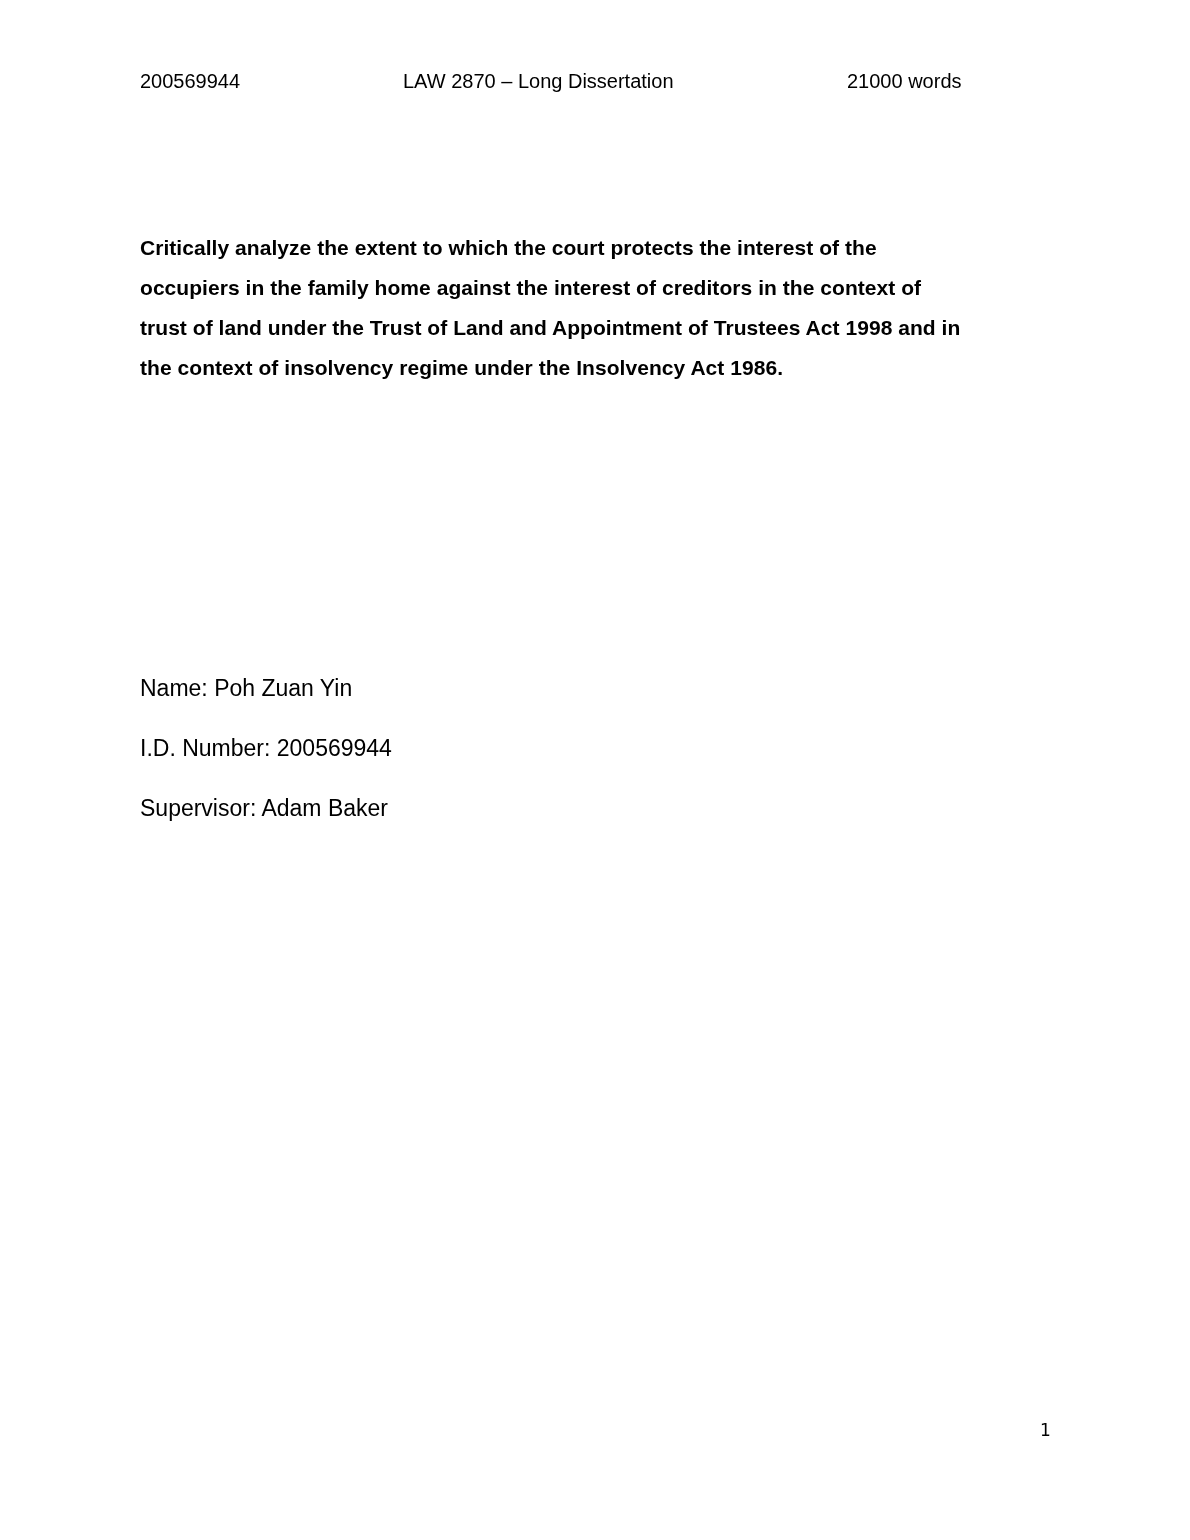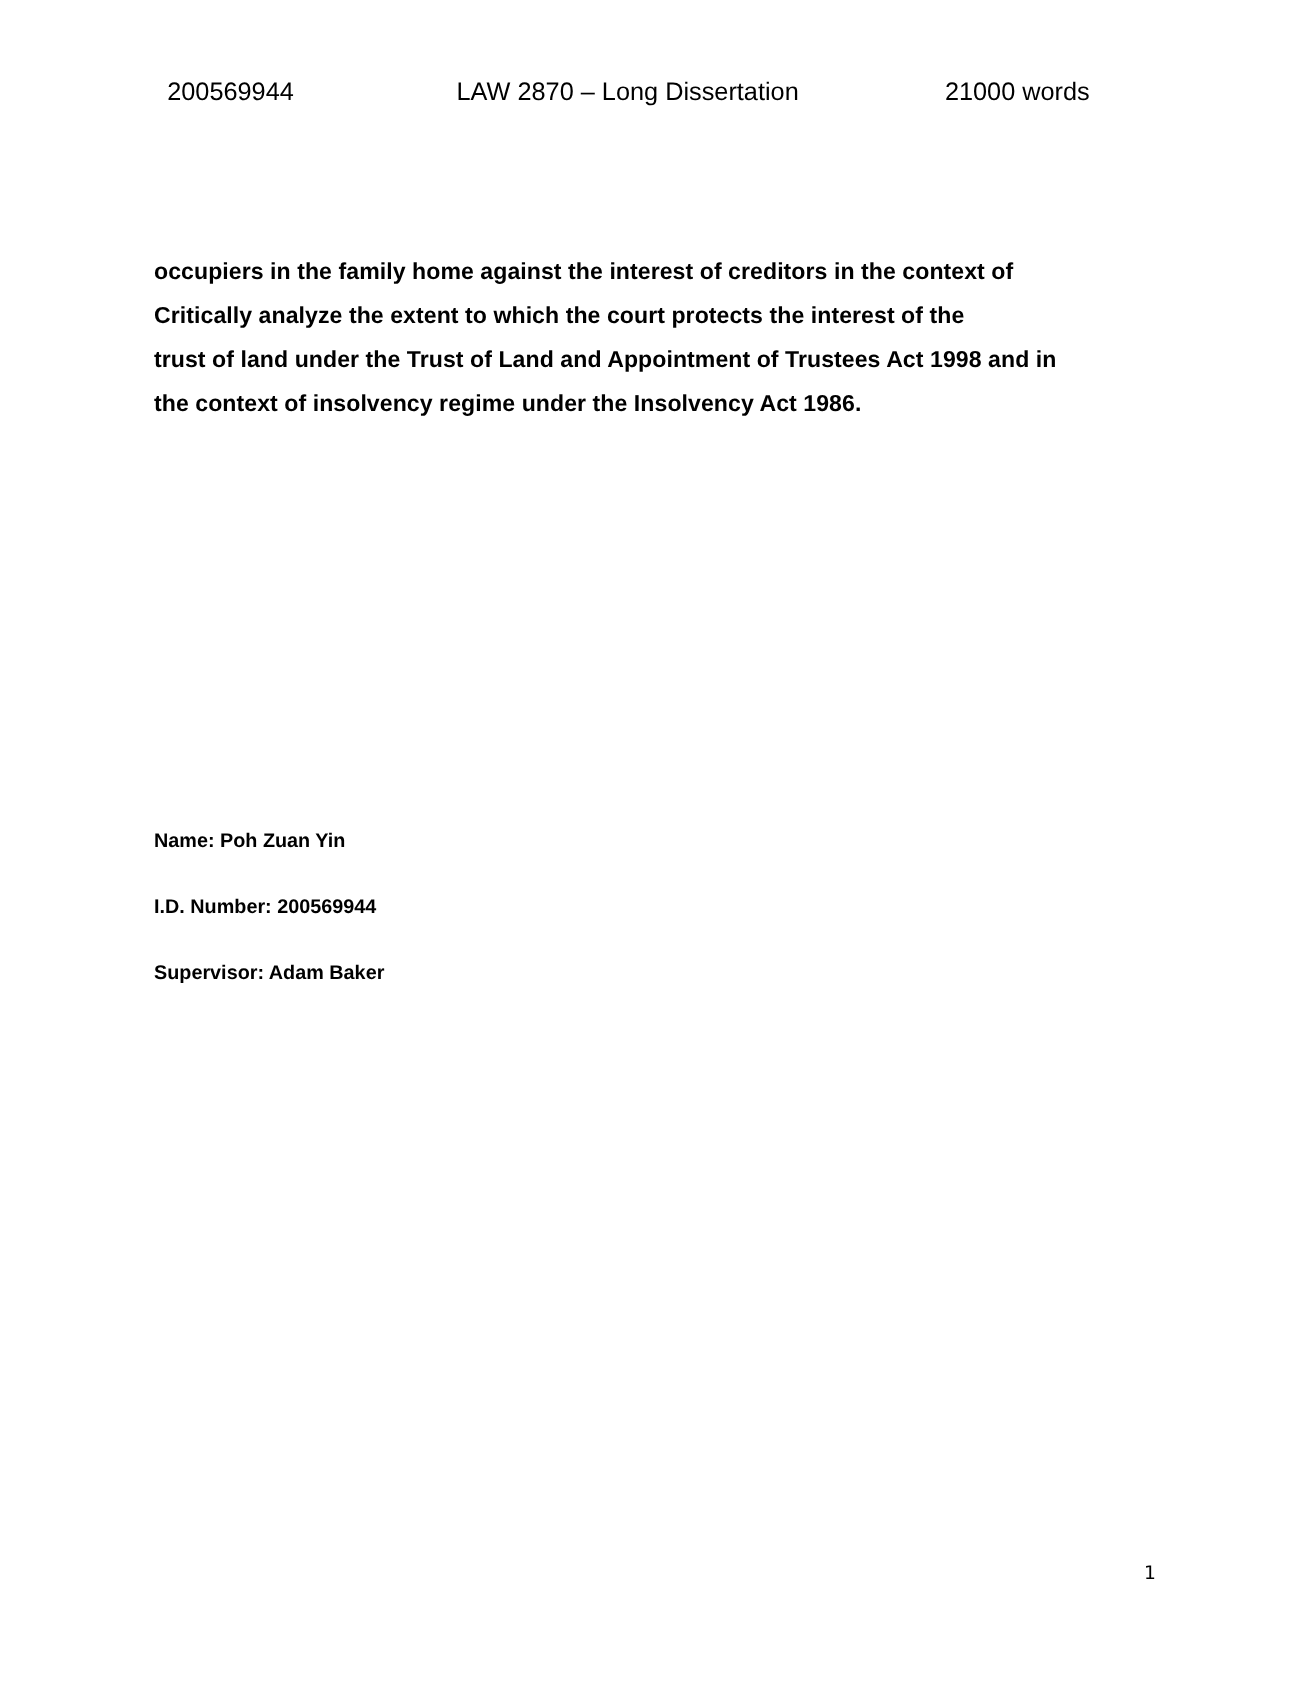--- a/index.html
+++ b/index.html
@@ -1,44 +1,44 @@
 <!DOCTYPE html>
 <html><head>
 <meta charset="utf-8">
 <style>
   html, body { margin: 0; padding: 0; background: #ffffff; }
   body { width: 1190px; height: 1540px; position: relative; overflow: hidden; color: #000; }
-  .header { position: absolute; top: 70px; left: 152px; width: 900px; height: 30px;
-    font-family: "Liberation Sans", sans-serif; font-size: 23px; }
+  .header { position: absolute; top: 70px; left: 140px; width: 900px; height: 30px;
+    font-family: "Liberation Sans", sans-serif; font-size: 20px; }
   .header span { position: absolute; top: 0; white-space: nowrap; }
   .h-left { left: 0; }
   .h-center { left: 263px; }
   .h-right { left: 707px; }
   .title { position: absolute; top: 228px; left: 140px; width: 930px;
     font-family: "Liberation Sans", sans-serif; font-weight: bold; font-size: 21px;
     line-height: 40px; }
   .title .line { display: block; white-space: nowrap; letter-spacing: 0.05px; }
-  .info { position: absolute; top: 744px; left: 140px;
-    font-family: "Liberation Sans", sans-serif; font-weight: bold; font-size: 18px; }
+  .info { position: absolute; top: 668px; left: 140px;
+    font-family: "Liberation Sans", sans-serif; font-weight: normal; font-size: 23px; }
   .info .row { height: 60px; line-height: 40px; white-space: nowrap; }
   .pagenum { position: absolute; top: 1420px; left: 1040px;
     font-family: "DejaVu Sans", sans-serif; font-size: 17px; }
 </style>
 </head>
 <body>
 
 <div class="header">
   <span class="h-left">200569944</span>
   <span class="h-center">LAW 2870 – Long Dissertation</span>
   <span class="h-right">21000 words</span>
 </div>
 
 <div class="title">
+  <span class="line">Critically analyze the extent to which the court protects the interest of the</span>
   <span class="line">occupiers in the family home against the interest of creditors in the context of</span>
-  <span class="line">Critically analyze the extent to which the court protects the interest of the</span>
   <span class="line">trust of land under the Trust of Land and Appointment of Trustees Act 1998 and in</span>
   <span class="line">the context of insolvency regime under the Insolvency Act 1986.</span>
 </div>
 
 <div class="info">
   <div class="row">Name: Poh Zuan Yin</div>
   <div class="row">I.D. Number: 200569944</div>
   <div class="row">Supervisor: Adam Baker</div>
 </div>
 

